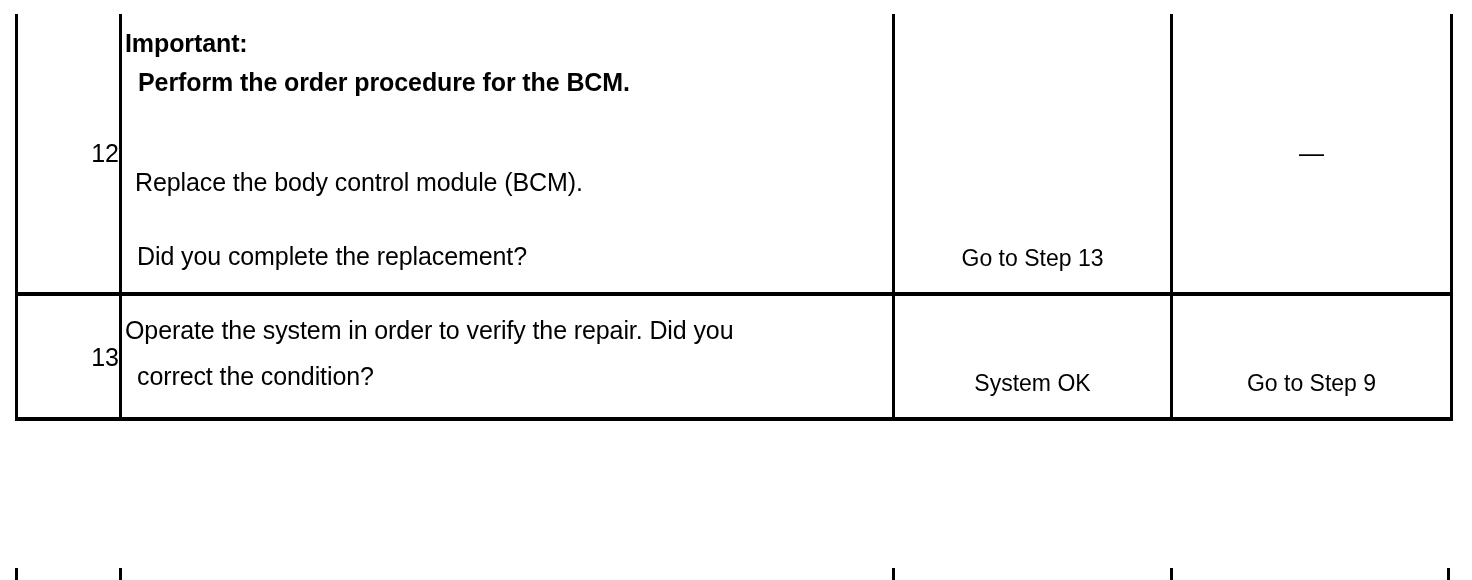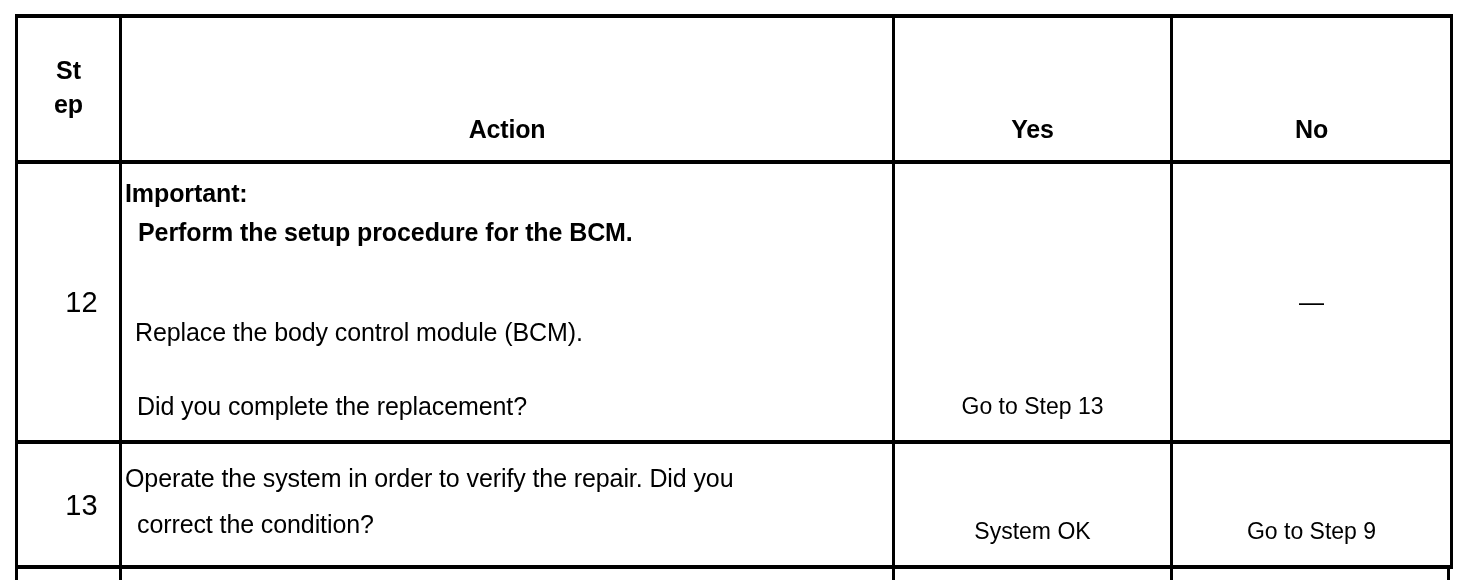--- a/index.html
+++ b/index.html
@@ -82,22 +82,22 @@
   }
   tr.row-12 td { height: 280px; }
   tr.row-13 td { height: 125px; }
 
   
   .step-num {
     position: absolute;
     left: 0; right: 0;
     top: 50%;
     transform: translateY(-50%);
-    text-align: center;
-    font-size: 29px;
+    text-align: right;
+    font-size: 25px;
     padding-left: 26px;
     box-sizing: border-box;
   }
   tr.row-13 .step-num { }
 
   
   .action-body {
     position: absolute;
     left: 3px;
     right: 8px;
@@ -167,46 +167,29 @@
 
   <table class="diag-table">
     <colgroup>
       <col class="c-step">
       <col class="c-action">
       <col class="c-yes">
       <col class="c-no">
     </colgroup>
     <tbody>
 
-      <tr class="header-row">
-        <td>
-          <div class="hdr-step">
-            <div>St</div>
-            <div>ep</div>
-          </div>
-        </td>
-        <td>
-          <div class="hdr-label">Action</div>
-        </td>
-        <td>
-          <div class="hdr-label">Yes</div>
-        </td>
-        <td>
-          <div class="hdr-label">No</div>
-        </td>
-      </tr>
 
       <tr class="body-row row-12">
         <td>
           <div class="step-num">12</div>
         </td>
         <td>
           <div class="action-body">
             <div class="a-line a-bold ln-important">Important:</div>
-            <div class="a-line a-bold ln-perform">Perform the setup procedure for the BCM.</div>
+            <div class="a-line a-bold ln-perform">Perform the order procedure for the BCM.</div>
             <div class="a-line ln-replace">Replace the body control module (BCM).</div>
             <div class="a-line ln-did">Did you complete the replacement?</div>
           </div>
         </td>
         <td>
           <div class="answer">Go to Step 13</div>
         </td>
         <td>
           <div class="answer-mid">
             <span class="dash">—</span>

